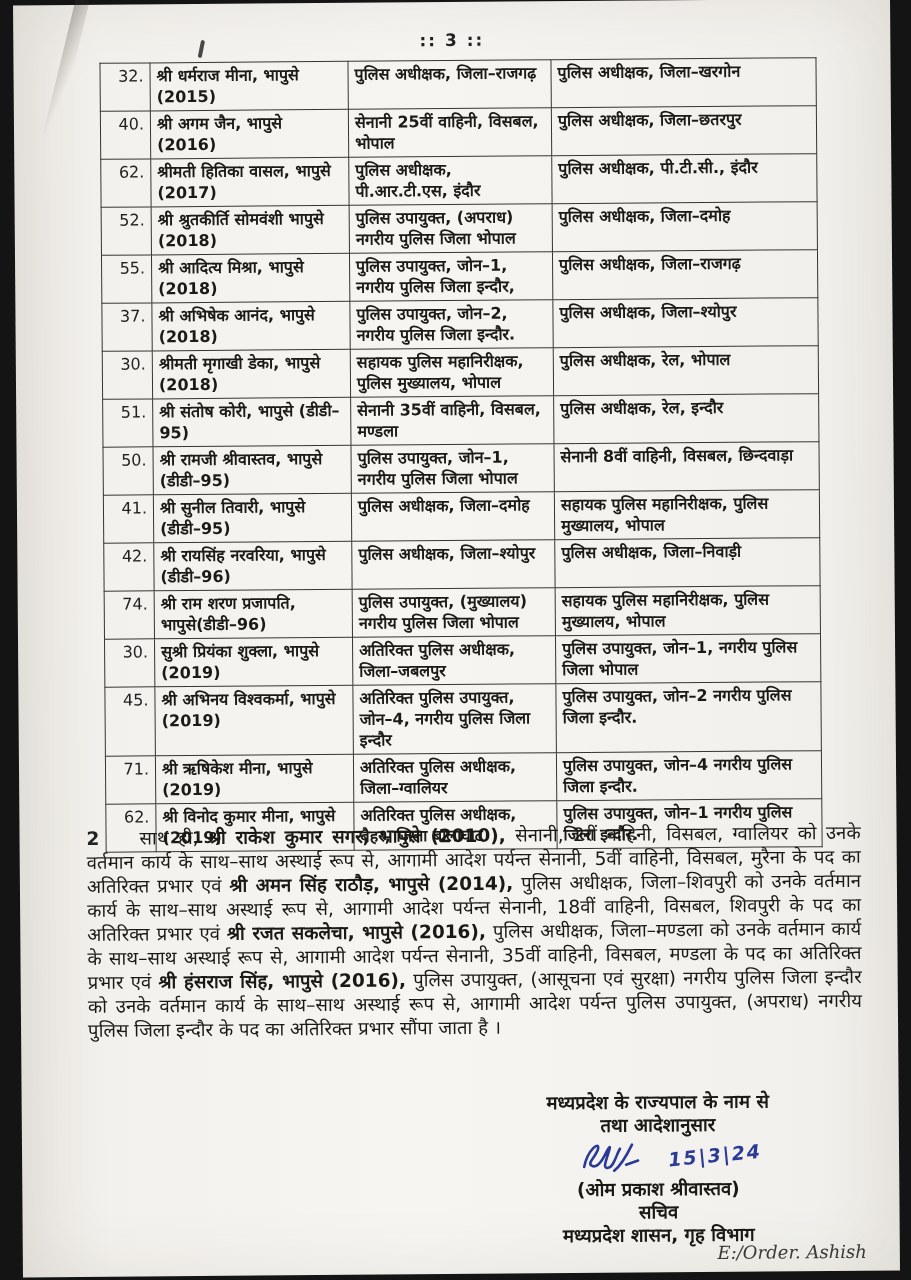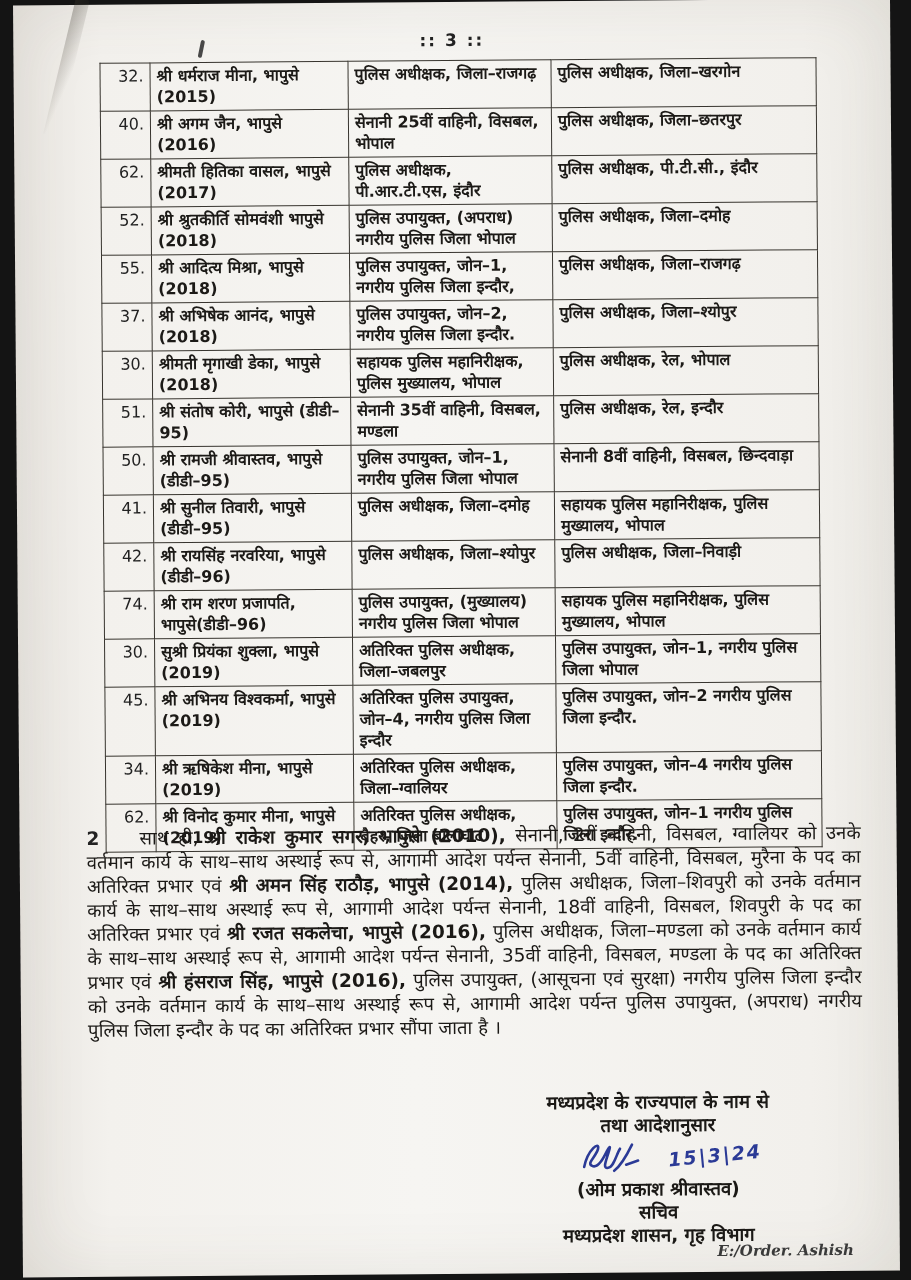--- a/index.html
+++ b/index.html
@@ -68,23 +68,23 @@
     position:relative;height:38px;margin:2px 0 1px 0;text-align:left;
   }
   .sig-scribble{position:absolute;left:106px;top:0;}
   .sig-date{
     position:absolute;left:196px;top:6px;
     font-size:19px;font-style:italic;font-weight:bold;
     color:#2b3a96;transform:rotate(-5deg);letter-spacing:2px;
     font-family:"DejaVu Sans",sans-serif;
   }
   .footer-note{
-    position:absolute;right:46px;top:1242px;
+    position:absolute;right:33px;top:1242px;
     font-family:"DejaVu Serif","Liberation Serif",serif;
-    font-style:italic;font-weight:bold;font-size:15px;color:#3a3a3a;
+    font-style:italic;font-weight:normal;font-size:18px;color:#3a3a3a;
   }
 </style>
 </head>
 <body>
 
 <div class="stage">
   <div class="page">
 
     <div class="crease"></div>
     <div class="ink-tick"></div>
@@ -177,21 +177,21 @@
             <td>अतिरिक्त पुलिस अधीक्षक, जिला–जबलपुर</td>
             <td>पुलिस उपायुक्त, जोन–1, नगरीय पुलिस जिला भोपाल</td>
           </tr>
           <tr>
             <td class="sn">45.</td>
             <td>श्री अभिनय विश्वकर्मा, भापुसे (2019)</td>
             <td>अतिरिक्त पुलिस उपायुक्त, जोन–4, नगरीय पुलिस जिला इन्दौर</td>
             <td>पुलिस उपायुक्त, जोन–2 नगरीय पुलिस जिला इन्दौर.</td>
           </tr>
           <tr>
-            <td class="sn">34.</td>
+            <td class="sn">71.</td>
             <td>श्री ऋषिकेश मीना, भापुसे (2019)</td>
             <td>अतिरिक्त पुलिस अधीक्षक, जिला–ग्वालियर</td>
             <td>पुलिस उपायुक्त, जोन–4 नगरीय पुलिस जिला इन्दौर.</td>
           </tr>
           <tr>
             <td class="sn">62.</td>
             <td>श्री विनोद कुमार मीना, भापुसे (2019)</td>
             <td>अतिरिक्त पुलिस अधीक्षक, बैहर, जिला बालाघाट</td>
             <td>पुलिस उपायुक्त, जोन–1 नगरीय पुलिस जिला इन्दौर.</td>
           </tr>

